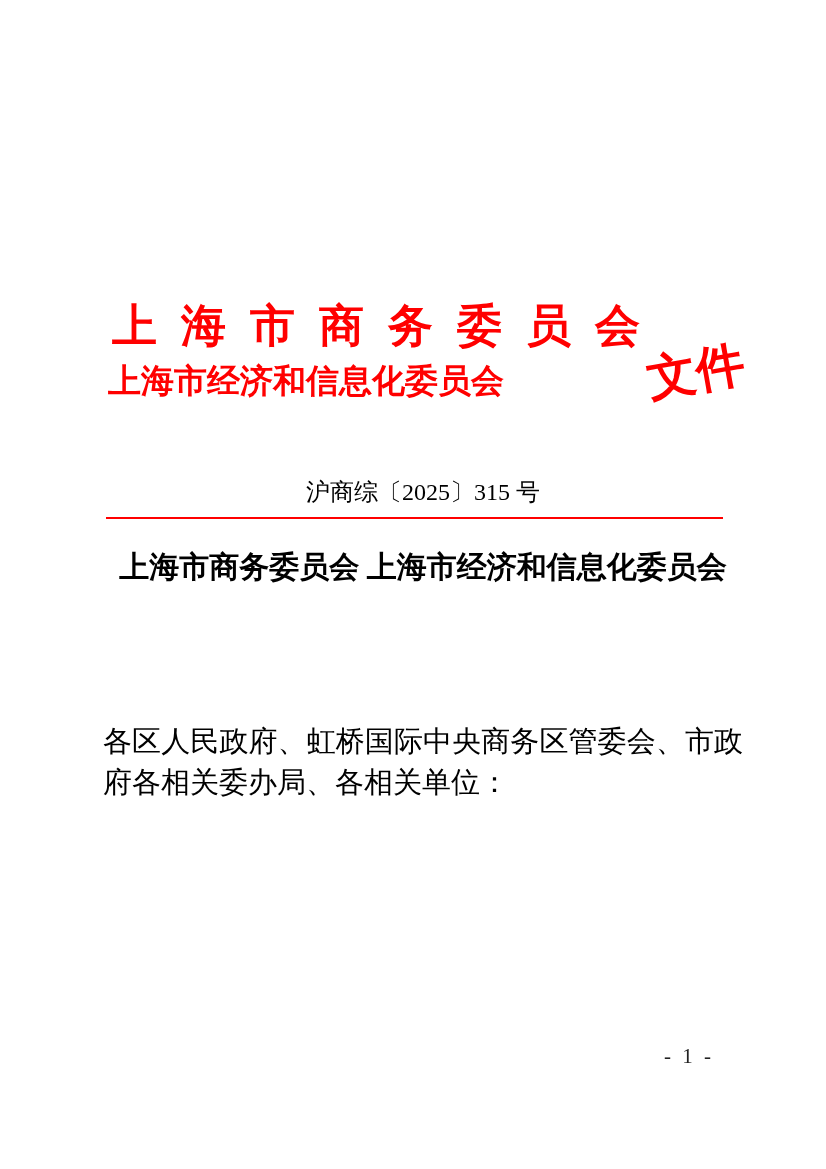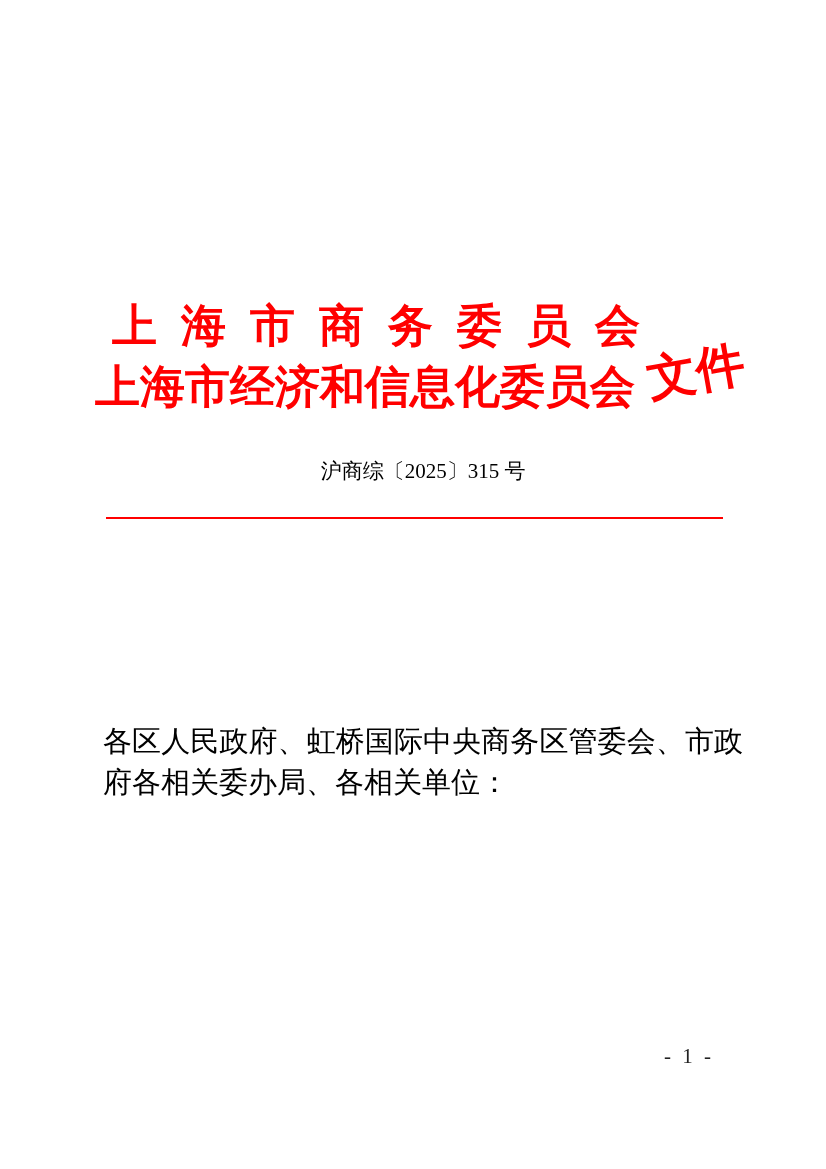--- a/index.html
+++ b/index.html
@@ -20,23 +20,23 @@
     top: 268px;
     font-size: 45px;
     font-weight: bold;
     color: #ff0000;
     letter-spacing: 24px;
     line-height: 1.1;
     white-space: nowrap;
   }
   .org-line-2 {
     position: absolute;
-    left: 95px;
+    left: 108px;
     top: 329px;
-    font-size: 45px;
+    font-size: 33px;
     font-weight: bold;
     color: #ff0000;
     line-height: 1.1;
     white-space: nowrap;
   }
   .doc-type {
     position: absolute;
     left: 647px;
     top: 311px;
     font-size: 49px;
@@ -44,24 +44,24 @@
     color: #ff0000;
     line-height: 1.1;
     white-space: nowrap;
     transform: rotate(-10deg);
     transform-origin: center center;
   }
   
   .doc-number {
     position: absolute;
     left: 103px;
-    top: 425px;
+    top: 444px;
     width: 640px;
     text-align: center;
-    font-size: 21px;
+    font-size: 24px;
     line-height: 1.2;
     color: #000000;
     white-space: nowrap;
   }
   
   .red-line {
     position: absolute;
     left: 106px;
     top: 483px;
     width: 617px;
@@ -113,20 +113,21 @@
 
   <div class="org-line-2">上海市经济和信息化委员会</div>
 
   <div class="doc-type">文件</div>
 
   <div class="doc-number">沪商综〔2025〕315 号</div>
 
   <div class="red-line"></div>
 
   <div class="doc-title">
+    <div>上海市商务委员会 上海市经济和信息化委员会</div>
   </div>
 
   <div class="doc-body">
     <p class="no-indent">各区人民政府、虹桥国际中央商务区管委会、市政府各相关委办局、各相关单位：</p>
   </div>
 
   <div class="page-number">- 1 -</div>
 
 </div>
 

